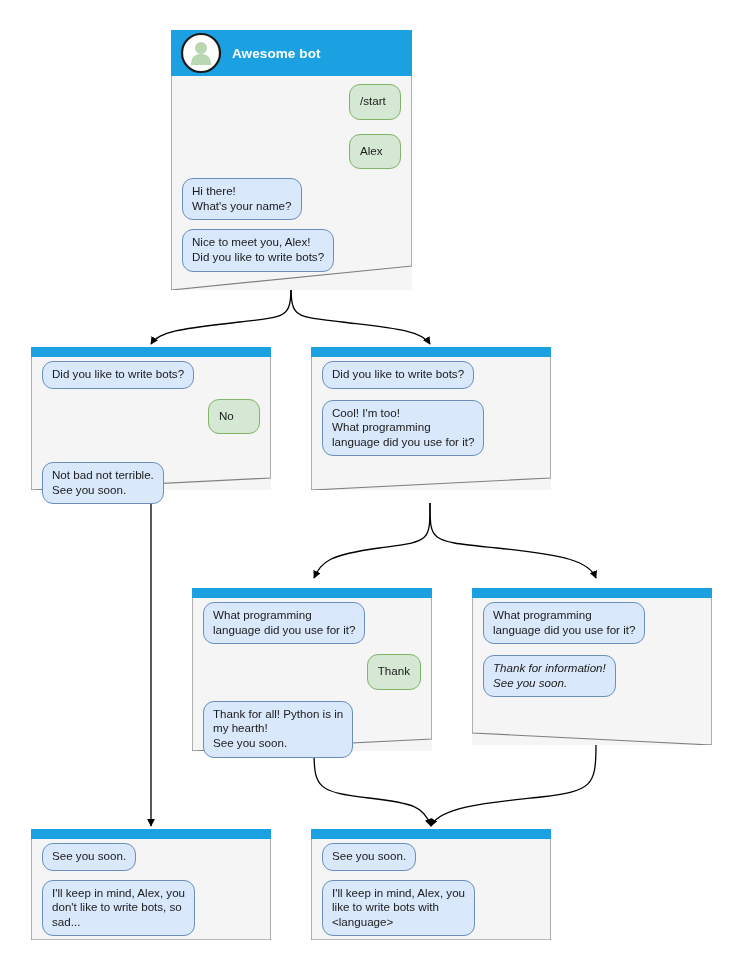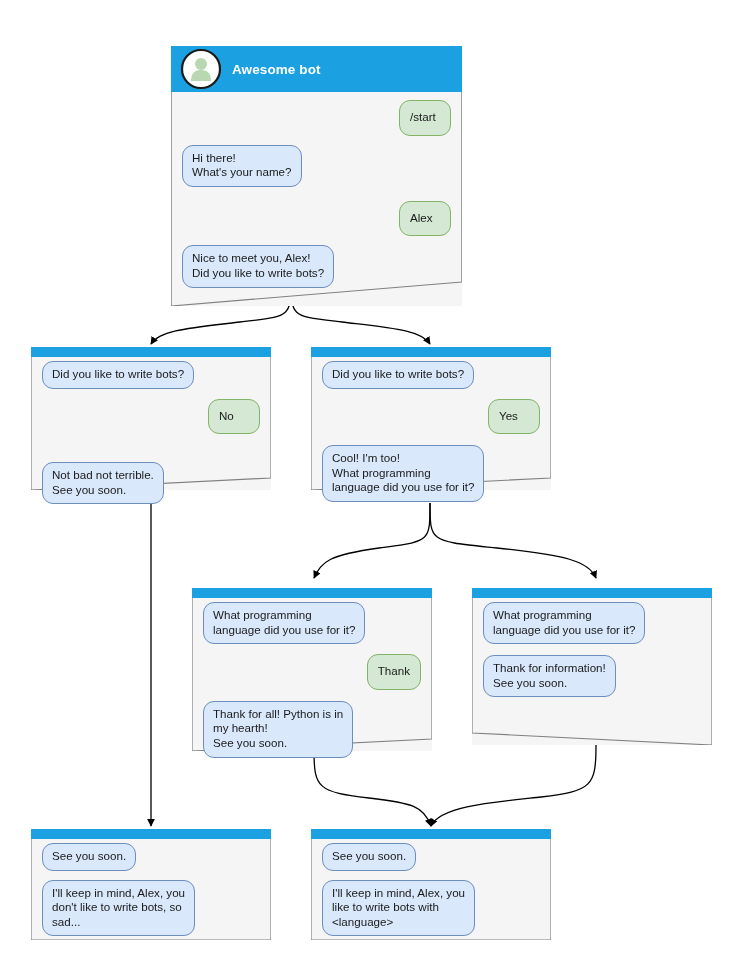--- a/index.html
+++ b/index.html
@@ -104,46 +104,46 @@
 
     <path d="M 430 503 C 430 543 430 541 379 548 C 329 555 322 561 314 578" fill="none" stroke="#000" stroke-width="1.3" marker-end="url(#arrow)"></path>
 
     <path d="M 430 503 C 430 543 430 541 497 548 C 565 555 589 561 596 578" fill="none" stroke="#000" stroke-width="1.3" marker-end="url(#arrow)"></path>
 
     <path d="M 314 751 C 314 788 318 792 369 798 C 412 803 424 806 431 826" fill="none" stroke="#000" stroke-width="1.3" marker-end="url(#arrow)"></path>
 
     <path d="M 596 745 C 596 786 592 791 541 797 C 494 802 440 806 431 826" fill="none" stroke="#000" stroke-width="1.3" marker-end="url(#arrow)"></path>
   </svg>
 
-  <div class="node" style="left:171px; top:46px; width:291px; height:260px;">
+  <div class="node" style="left:171px; top:30px; width:241px; height:260px;">
     <svg class="shape" viewBox="0 0 241 260" preserveAspectRatio="none">
       <polygon points="0,0 241,0 241,236 0,260" fill="#f5f5f5" stroke="#808080" stroke-width="1.2"></polygon>
       <polygon points="0,0 241,0 241,46 0,46" fill="#1ba1e2" stroke="none"></polygon>
     </svg>
     <div class="titlebar" style="top:0; height:46px;">
       <span class="avatar-wrap">
         <svg viewBox="0 0 42 42" width="42" height="42">
           <circle cx="21" cy="21" r="19" fill="#ffffff" stroke="#1a1a1a" stroke-width="2.2"></circle>
           <circle cx="21" cy="16" r="6" fill="#b9d7b0"></circle>
           <path d="M 11 33 C 11 24 16 22 21 22 C 26 22 31 24 31 33 Z" fill="#b9d7b0"></path>
         </svg>
       </span>
       <span class="title-text">Awesome bot</span>
     </div>
     <div class="bubbles" style="top:54px;">
       <div class="row right">
         <div class="bubble user">/start</div>
       </div>
+      <div class="row right" style="margin-top:14px;">
+        <div class="bubble user">Alex</div>
+      </div>
       <div class="row left" style="margin-top:6px;">
         <div class="bubble bot">Hi there!
 What's your name?</div>
       </div>
-      <div class="row right" style="margin-top:14px;">
-        <div class="bubble user">Alex</div>
-      </div>
       <div class="row left" style="margin-top:7px;">
         <div class="bubble bot">Nice to meet you, Alex!
 Did you like to write bots?</div>
       </div>
     </div>
   </div>
 
   <div class="node" style="left:31px; top:347px; width:240px; height:143px;">
     <svg class="shape" viewBox="0 0 240 143" preserveAspectRatio="none">
       <polygon points="0,0 240,0 240,131 0,143" fill="#f5f5f5" stroke="#808080" stroke-width="1.2"></polygon>
@@ -164,23 +164,20 @@
   </div>
 
   <div class="node" style="left:311px; top:347px; width:240px; height:143px;">
     <svg class="shape" viewBox="0 0 240 143" preserveAspectRatio="none">
       <polygon points="0,0 240,0 240,131 0,143" fill="#f5f5f5" stroke="#808080" stroke-width="1.2"></polygon>
       <polygon points="0,0 240,0 240,10 0,10" fill="#1ba1e2" stroke="none"></polygon>
     </svg>
     <div class="bubbles" style="top:14px;">
       <div class="row left">
         <div class="bubble bot">Did you like to write bots?</div>
-      </div>
-      <div class="row right" style="margin-top:10px;">
-        <div class="bubble user">Yes</div>
       </div>
       <div class="row left" style="margin-top:11px;">
         <div class="bubble bot">Cool! I'm too!
 What programming
 language did you use for it?</div>
       </div>
     </div>
   </div>
 
   <div class="node" style="left:192px; top:588px; width:240px; height:163px;">
@@ -207,21 +204,21 @@
   <div class="node" style="left:472px; top:588px; width:240px; height:157px;">
     <svg class="shape" viewBox="0 0 240 157" preserveAspectRatio="none">
       <polygon points="0,0 240,0 240,157 0,145" fill="#f5f5f5" stroke="#808080" stroke-width="1.2"></polygon>
       <polygon points="0,0 240,0 240,10 0,10" fill="#1ba1e2" stroke="none"></polygon>
     </svg>
     <div class="bubbles" style="top:14px;">
       <div class="row left">
         <div class="bubble bot">What programming
 language did you use for it?</div>
       </div>
-      <div class="row left" style="margin-top:11px;">
+      <div class="row left" style="margin-top:11px;font-style:italic;">
         <div class="bubble bot">Thank for information!
 See you soon.</div>
       </div>
     </div>
   </div>
 
   <div class="node" style="left:31px; top:829px; width:240px; height:111px;">
     <svg class="shape" viewBox="0 0 240 111" preserveAspectRatio="none">
       <polygon points="0,0 240,0 240,111 0,111" fill="#f5f5f5" stroke="#808080" stroke-width="1.2"></polygon>
       <polygon points="0,0 240,0 240,10 0,10" fill="#1ba1e2" stroke="none"></polygon>

